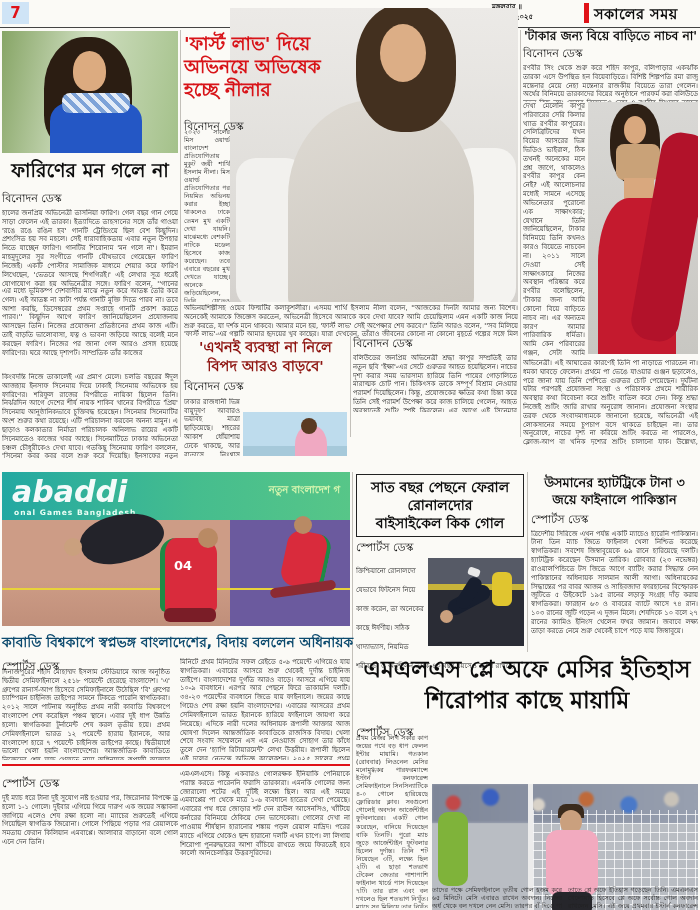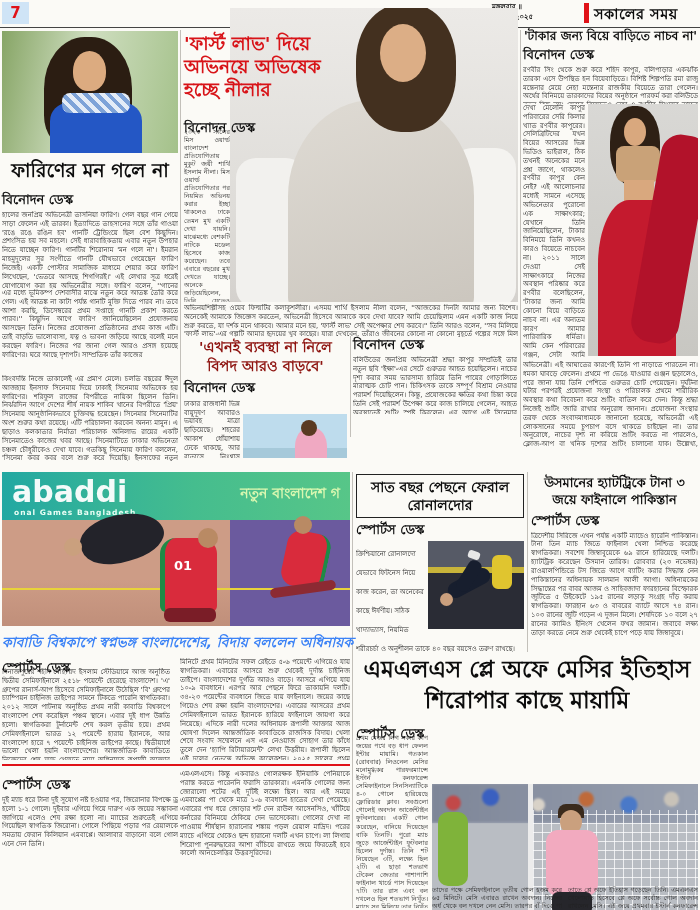--- a/index.html
+++ b/index.html
@@ -1,38 +1,38 @@
 <!DOCTYPE html>
 <html><head>
 <meta charset="utf-8">
 <style>
   html,body{margin:0;padding:0;background:#888;}
   .page{position:relative;width:700px;height:910px;background:#fbfaf6;font-family:"DejaVu Sans","Liberation Sans",sans-serif;overflow:hidden;margin:0 auto;color:#1b1b1b;}
   .abs{position:absolute;}
   .bt{font-size:6.8px;line-height:1.3;text-align:justify;color:#222;overflow:hidden;}
   .bt-sm{font-size:6.3px;line-height:1.28;text-align:justify;color:#222;overflow:hidden;}
-  .byline{font-size:13px;font-weight:bold;color:#111;}
+  .byline{font-size:11px;font-weight:normal;color:#111;}
   .center{text-align:center;}
   .vrule{width:1px;background:#c3c0ba;}
   
   .hdr{position:absolute;left:0;top:0;width:700px;height:27px;border-bottom:1.5px solid #444;background:#fbfaf6;}
   .pagenum{position:absolute;left:2px;top:2px;width:27px;height:22px;background:#cfe4f6;color:#e01218;font-weight:bold;font-size:15px;text-align:center;line-height:22px;}
   .secbox{position:absolute;left:32px;top:2px;width:120px;height:22px;background:#0d7be5;color:#fff;font-weight:bold;font-size:14px;text-align:center;line-height:22px;}
   .dateblk{position:absolute;left:452px;top:3px;width:110px;text-align:center;font-size:7px;font-weight:bold;line-height:1.4;color:#111;}
   .logobar{position:absolute;left:584px;top:3px;width:5px;height:20px;background:#e01218;}
   .logotxt{position:absolute;left:594px;top:3px;width:104px;font-size:14.5px;font-weight:900;color:#0a0a0a;letter-spacing:.5px;}
   
   .quotebox{float:left;width:94px;height:84px;background:#f6d9de;border-radius:8px;margin:2px 5px 2px 0;padding:4px 3px;box-sizing:border-box;font-size:9.2px;line-height:1.35;font-weight:bold;color:#8e1410;text-align:center;overflow:hidden;}
   
   .h-farin{font-size:19px;font-weight:bold;color:#0c0c0c;}
   .h-red{font-size:18.5px;line-height:1.25;font-weight:bold;color:#d81318;}
   .h-maroon{font-size:14.5px;line-height:1.3;font-weight:bold;color:#8e1410;}
   .h-blk13{font-size:12.8px;line-height:1.35;font-weight:bold;color:#0c0c0c;}
   .h-blk12{font-size:12.2px;line-height:1.3;font-weight:bold;color:#0c0c0c;}
-  .h-kab{font-size:13.8px;font-weight:bold;color:#3b82f6;white-space:nowrap;font-style:italic;}
+  .h-kab{font-size:13.8px;font-weight:bold;color:#0c4a6e;white-space:nowrap;}
   .h-box{border:1.5px solid #222;padding:3px 2px;font-size:14px;line-height:1.3;font-weight:bold;color:#0c0c0c;text-align:center;}
   .h-mls{font-size:23px;line-height:1.35;font-weight:bold;color:#0c0c0c;text-align:center;}
   .h-real{font-size:15.5px;line-height:1.35;font-weight:bold;color:#0c0c0c;text-align:center;}
   
   .band{position:absolute;left:0;top:440px;width:700px;height:27px;background:#0d82ee;}
   .bandline{position:absolute;left:24px;top:13px;width:458px;height:1.5px;background:#fff;}
   .bandtitle{position:absolute;right:52px;top:1px;font-size:19px;font-weight:bold;color:#fff;}
   
   .ph{position:relative;overflow:hidden;}
   .ph-farin{background:linear-gradient(100deg,#87a566,#cfdec0 45%,#a4c18a);}
@@ -53,24 +53,24 @@
   .s-waist{position:absolute;left:36px;top:76px;width:30px;height:22px;background:#d9a87e;}
   .s-skirt{position:absolute;left:10px;top:96px;width:78px;height:160px;background:#c41a2e;border-radius:40% 20% 0 0;}
   .s-drape{position:absolute;left:58px;top:30px;width:48px;height:210px;background:#b2122a;transform:rotate(10deg);border-radius:20px;}
   .ph-pink{background:linear-gradient(180deg,#bedced 60%,#a6c9da 60%);}
   .pk-fig{position:absolute;left:52px;top:14px;width:32px;height:48px;background:#f0a9c2;border-radius:40%;}
   .pk-hair{position:absolute;left:58px;top:6px;width:16px;height:16px;background:#5a3a22;border-radius:50%;}
   .ph-kab{background:linear-gradient(180deg,#cd9c86 0 70%,#c08f7a);}
   .k-banner{position:absolute;left:0;top:0;width:100%;height:48px;background:linear-gradient(90deg,#23a8a2,#45bd8e 55%,#57c688);}
   .k-floorR{position:absolute;right:0;top:48px;width:120px;height:110px;background:#6b5a9e;}
   .k-line{position:absolute;left:0;top:116px;width:100%;height:2px;background:#e8d33a;}
-  .k-brand{position:absolute;left:10px;top:2px;font-size:30px;font-weight:bold;color:#ffffff;opacity:.95;}
+  .k-brand{position:absolute;left:10px;top:2px;font-size:30px;font-weight:bold;color:#ffffff;opacity:.95;font-style:italic;}
   .k-sub{position:absolute;left:12px;top:36px;font-size:7.5px;font-weight:bold;color:#eafff5;letter-spacing:1px;}
   .k-ov1{position:absolute;right:14px;top:4px;font-size:16px;font-weight:bold;color:#fff;}
-  .k-ov2{position:absolute;right:10px;top:10px;font-size:14px;font-weight:bold;color:#d9f7b0;}
+  .k-ov2{position:absolute;right:10px;top:10px;font-size:10px;font-weight:bold;color:#d9f7b0;}
   .k-p1{position:absolute;left:78px;top:42px;width:84px;height:48px;background:#23232a;border-radius:40% 60% 40% 50%;transform:rotate(-18deg);}
   .k-p1h{position:absolute;left:62px;top:66px;width:18px;height:18px;background:#caa07e;border-radius:50%;}
   .k-p2{position:absolute;left:158px;top:66px;width:52px;height:74px;background:#d92b3c;border-radius:16px 16px 6px 6px;border-left:5px solid #1f8a46;}
   .k-p2n{position:absolute;left:172px;top:86px;font-size:13px;font-weight:bold;color:#fff;}
   .k-p2h{position:absolute;left:196px;top:56px;width:20px;height:20px;background:#b98a64;border-radius:50%;}
   .k-p2l{position:absolute;left:162px;top:136px;width:52px;height:14px;background:#7a1d27;border-radius:6px;}
   .k-p3{position:absolute;left:282px;top:60px;width:40px;height:56px;background:#d92b3c;border-radius:14px;border-right:4px solid #1f8a46;transform:rotate(12deg);}
   .k-p3h{position:absolute;left:292px;top:44px;width:18px;height:18px;background:#b98a64;border-radius:50%;}
   .k-p3l{position:absolute;left:268px;top:112px;width:66px;height:10px;background:#8c2a33;border-radius:5px;transform:rotate(-8deg);}
   .ph-ron{background:linear-gradient(180deg,#565a66 0 34%,#2a2c35 34%);}
@@ -185,41 +185,42 @@
       <div class="k-floorR"></div>
       <div class="k-line"></div>
       <div class="k-brand">abaddi</div>
       <div class="k-sub">onal Games  Bangladesh</div>
       <div class="k-ov2">নতুন বাংলাদেশ গ</div>
       <div class="k-p1"></div>
       <div class="k-p1h"></div>
       <div class="k-p2"></div>
       <div class="k-p2h"></div>
       <div class="k-p2l"></div>
-      <div class="k-p2n">01</div>
+      <div class="k-p2n">04</div>
       <div class="k-p3"></div>
       <div class="k-p3h"></div>
       <div class="k-p3l"></div>
     </div>
     <div class="h-kab center" style="margin-top:5px;">কাবাডি বিশ্বকাপে স্বপ্নভঙ্গ বাংলাদেশের, বিদায় বললেন অধিনায়ক</div>
     <div class="abs byline" style="left:0;top:186px;">স্পোর্টস ডেস্ক</div>
     <div class="abs bt" style="left:0;top:196px;width:168px;height:92px;">দিনাজপুরের শহীদ মোহাম্মদ ইসলাম স্টেডিয়ামে আজ অনুষ্ঠিত দ্বিতীয় সেমিফাইনালে ২৫১৮ পয়েন্টে হেরেছে বাংলাদেশ। 'এ' গ্রুপের রানার্স-আপ হিসেবে সেমিফাইনালে উঠেছিল 'বি' গ্রুপের চ্যাম্পিয়ন চাইনিজ তাইপের সামনে টিকতে পারেনি স্বাগতিকরা। ২০১২ সালে পাটনায় অনুষ্ঠিত প্রথম নারী কাবাডি বিশ্বকাপে বাংলাদেশ শেষ করেছিল পঞ্চম স্থানে। এবার দুই ধাপ উন্নতি হলো। স্বাগতিকরা টুর্নামেন্ট শেষ করল তৃতীয় হয়ে। প্রথম সেমিফাইনালে ভারত ১২ পয়েন্টে হারায় ইরানকে, আর বাংলাদেশ হারে ৭ পয়েন্টে চাইনিজ তাইপের কাছে। দ্বিতীয়ার্ধে ভালো খেলা হয়নি বাংলাদেশের। আন্তর্জাতিক কাবাডিতে নিজেদের শেষ ম্যাচ খেলতে নামা অধিনায়ক রূপালী আক্তার প্রথম রেইডেই ব্যর্থ হন। ক্রুদ্ধই এগিয়ে যায় চাইনিজ তাইপে। তবে বাংলাদেশও ফিরে আসে লড়াইয়ে। তৃতীয়</div>
     <div class="abs bt" style="left:178px;top:186px;width:170px;height:102px;">মিনিটে প্রথম মিনিটের সফল রেইডে ৫-৬ পয়েন্টে এগিয়েও যায় স্বাগতিকরা। এবারের আসরে শুরু থেকেই দুর্দান্ত চাইনিজ তাইপে। বাংলাদেশের দুর্গতি আরও বাড়ে। আসরে এগিয়ে যায় ১০-৯ ব্যবধানে। এরপর আর পেছনে ফিরে তাকায়নি দলটি। ৩৪-২৩ পয়েন্টের ব্যবধানে জিতে যায় ফাইনালে। জয়ের কাছে গিয়েও শেষ রক্ষা হয়নি বাংলাদেশের। এবারের আসরের প্রথম সেমিফাইনালে ভারত ইরানকে হারিয়ে ফাইনালে জায়গা করে নিয়েছে। এদিকে নারী দলের অধিনায়ক রূপালী আক্তার আজ ঘোষণা দিলেন আন্তর্জাতিক কাবাডিকে রাজসিক বিদায়। খেলা শেষে সংবাদ সম্মেলনে এস এম নেওয়াজ সোহাগ তার কাঁধে তুলে দেন 'হ্যাপি রিটায়ারমেন্ট' লেখা উত্তরীয়। রূপালী ছিলেন এই দলের নেতৃত্বে অভিজ্ঞ কালেকশন। ২০২৫ সালের প্রথম নারী কাবাডি বিশ্বকাপে বাংলাদেশ দলে ছিলেন তিনি। তার ঘরে শুরু ২০০৯ সালে এশিয়ান জুনিয়র কাবাডি দিয়ে। এরপর ২০১০ সালে ঢাকায় অনুষ্ঠিত দক্ষিণ এশীয় গেমসে খেলেন ম্যাচে। পরের দুই আসরেও তিনি ছিলেন বাংলাদেশের নির্ভরতা।</div>
     <div class="abs" style="left:0;top:292px;width:348px;height:2px;background:#e01218;"></div>
 
     <div class="abs" style="left:0;top:300px;width:176px;height:136px;">
       <div class="byline" style="margin-top:3px;">স্পোর্টস ডেস্ক</div>
       <div class="bt" style="height:58px;">দুই ম্যাচ ধরে টানা দুই সুযোগ নষ্ট হওয়ার পর, জিরোনার বিপক্ষে ড্র হলো ১-১ গোলে। দুইবার এগিয়ে গিয়ে দারুণ এক জয়ের সম্ভাবনা জাগিয়ে এলেও শেষ রক্ষা হলো না। ম্যাচের শুরুতেই এগিয়ে গিয়েছিল স্বাগতিক জিরোনা। গোলে পিছিয়ে পড়ার পর রেয়ালকে সমতায় ফেরান কিলিয়ান এমবাপ্পে। আলাবার বাড়ানো বলে গোল এনে দেন তিনি।</div>
     </div>
     <div class="abs bt" style="left:178px;top:298px;width:170px;height:138px;">এমএলএসে। কিন্তু একবারও গোলরক্ষক ইনিয়াকি পেনিয়াকে পরাস্ত করতে পারেননি ফরাসি তারকারা। এমনকি গোলের জন্য জোরালো শটের এই দুটিই লক্ষ্যে ছিল। আর এই সময়ে এমবাপ্পের পা থেকে মাত্র ১-৬ ব্যবধানে হাতের দেখা পেয়েছে। এবারের পথ ধরে জোড়ার শট দেন রাউল আসেনসিও, খাঁটিয়ে কর্নারের বিনিময়ে ঠেকিয়ে দেন ভাসেকেরা। গোলের দেখা না পাওয়ায় শীর্ষস্থান হারানোর শঙ্কায় পড়ল রেয়াল মাদ্রিদ। পরের ম্যাচে এগিয়ে থেকেও ছন্দ হারানো দলটি এখন চাপে। লা লিগায় শিরোপা পুনরুদ্ধারের আশা বাঁচিয়ে রাখতে জয়ে ফিরতেই হবে কার্লো আনচেলত্তির উত্তরসূরিদের।</div>
   </div>
 
   <div class="abs" style="left:356px;top:474px;width:168px;height:178px;">
     <div class="h-box">
       <div>সাত বছর পেছনে ফেরাল রোনালদোর</div>
+      <div>বাইসাইকেল কিক গোল</div>
     </div>
     <div class="byline" style="margin-top:2px;">স্পোর্টস ডেস্ক</div>
     <div style="height:118px;overflow:hidden;">
       <div class="ph ph-ron" style="float:right;width:96px;height:88px;margin:0 0 2px 3px;">
         <div class="r-bar"></div>
         <div class="r-opp"></div>
         <div class="r-body"></div>
         <div class="r-leg"></div>
         <div class="r-shoe"></div>
         <div class="r-head"></div>

